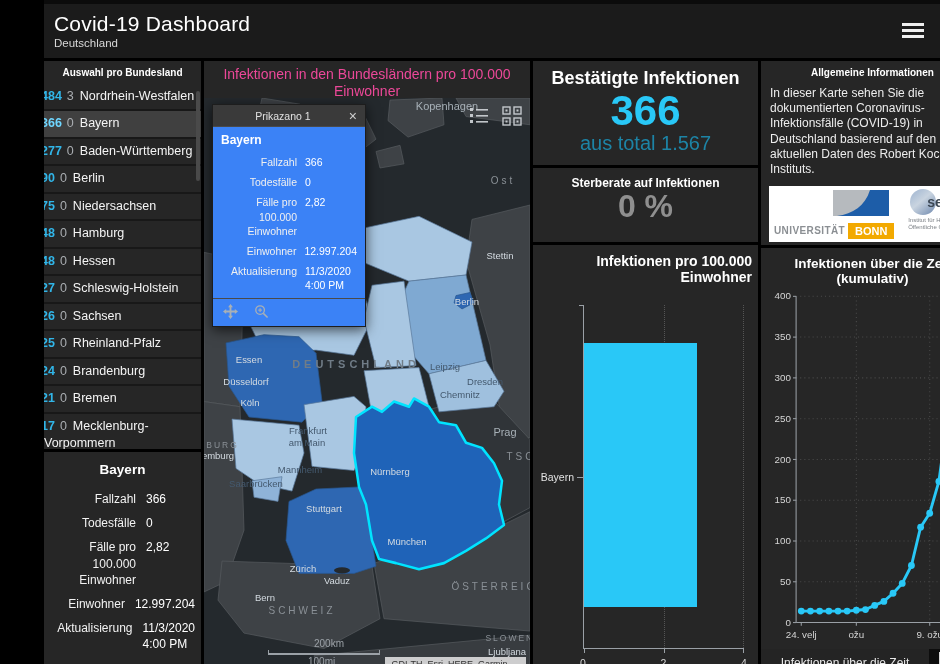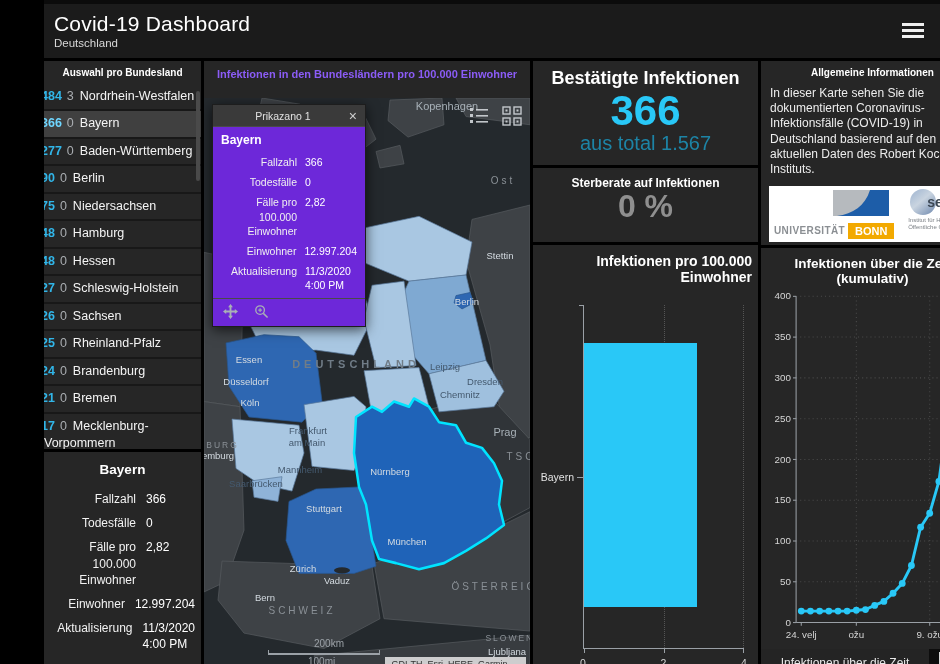--- a/index.html
+++ b/index.html
@@ -29,31 +29,31 @@
   .si-n{ color:#f4f4f4; }
   .p-list::after{ content:""; position:absolute; top:30px; right:1px; width:4px; height:90px; background:#4a4a4a; border-radius:2px; }
   
   .p-details{ flex:1; padding-top:2px; }
   .det-title{ text-align:center; font-weight:700; font-size:13.5px; padding:8px 0 6px; color:#fff; }
   .kv{ display:flex; gap:10px; margin:8px 6px; font-size:12px; line-height:1.35; }
   .kv .k{ width:86px; text-align:right; color:#f2f2f2; }
   .kv .v{ flex:1; color:#fff; }
   
   .p-map{ flex:1; display:flex; flex-direction:column; }
-  .map-title{ height:37px; overflow:hidden; font-weight:700; font-size:11px; text-align:center; padding:5px 10px 0; line-height:17px; color:#8b5cf6; }
+  .map-title{ height:37px; overflow:hidden; font-weight:400; font-size:14px; text-align:center; padding:5px 10px 0; line-height:17px; color:#ec4899; }
   .map-area{ flex:1; position:relative; overflow:hidden; }
   .map-svg{ width:100%; height:100%; display:block; }
   .ml-city{ font-size:9.5px; fill:#d4dbe1; text-anchor:middle; }
   .ml-city-dark{ font-size:9.5px; fill:#44596e; text-anchor:middle; }
   .ml-city-lg{ font-size:11px; fill:#a7b0b7; text-anchor:middle; }
   .ml-country{ font-size:10px; fill:#8a9096; letter-spacing:3px; text-anchor:middle; }
   .ml-country-lg{ font-size:11px; fill:#707c87; letter-spacing:4px; font-weight:700; text-anchor:middle; }
   .ml-country-sm{ font-size:8.5px; fill:#8a9096; letter-spacing:2px; text-anchor:middle; }
   
-  .popup{ position:absolute; left:8px; top:6px; width:154px; background:#6d28d9; border:1px solid #1d1d1d;
+  .popup{ position:absolute; left:8px; top:6px; width:154px; background:#3b82f6; border:1px solid #1d1d1d;
           box-shadow:0 3px 12px rgba(0,0,0,.65); font-size:10.5px; z-index:5; }
   .popup-head{ background:#3a3a3a; border-bottom:1px solid #4a4a4a; display:flex; align-items:center; height:22px; padding:0 6px; }
   .popup-head .ph-t{ flex:1; text-align:center; color:#e0e0e0; font-size:10.5px; }
   .popup-close{ color:#cfcfcf; font-size:14px; line-height:14px; cursor:pointer; padding:0 2px; }
   .popup-title{ font-weight:700; font-size:12px; color:#fff; padding:6px 8px 2px; }
   .pkv{ display:flex; gap:8px; margin:6px 8px; line-height:1.35; }
   .pkv .k{ width:76px; text-align:right; color:#f0f0f0; }
   .pkv .v{ flex:1; color:#fff; }
   .popup-foot{ border-top:1px solid #4a4a4a; margin-top:6px; padding:5px 10px; display:flex; gap:16px; }
   .pf-btn{ cursor:pointer; }

